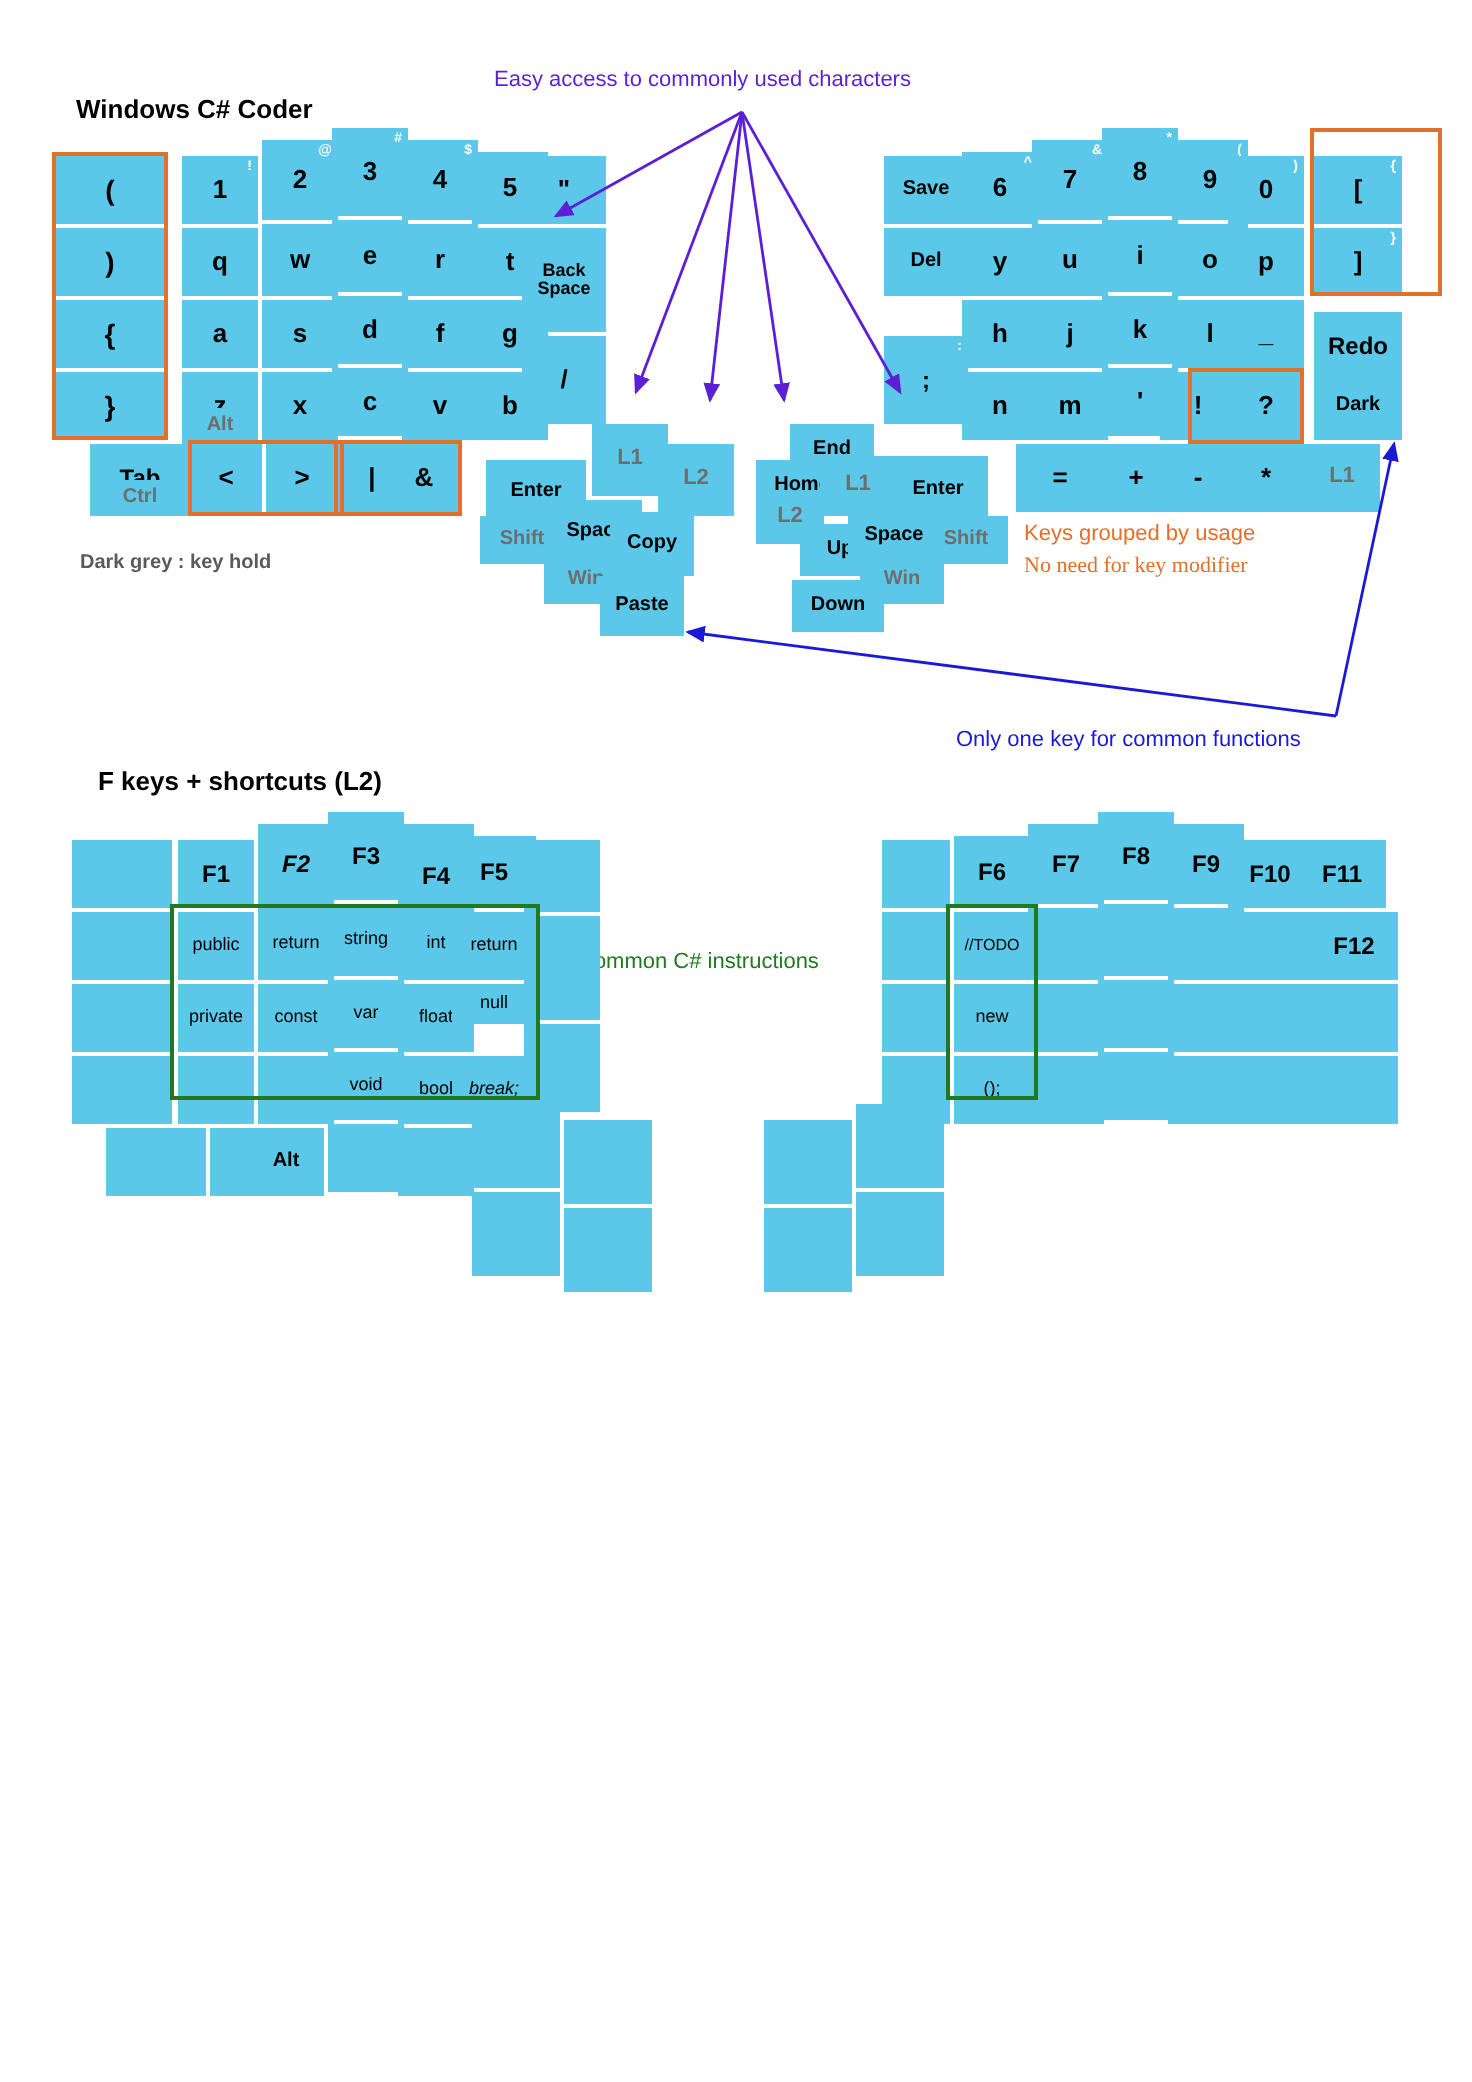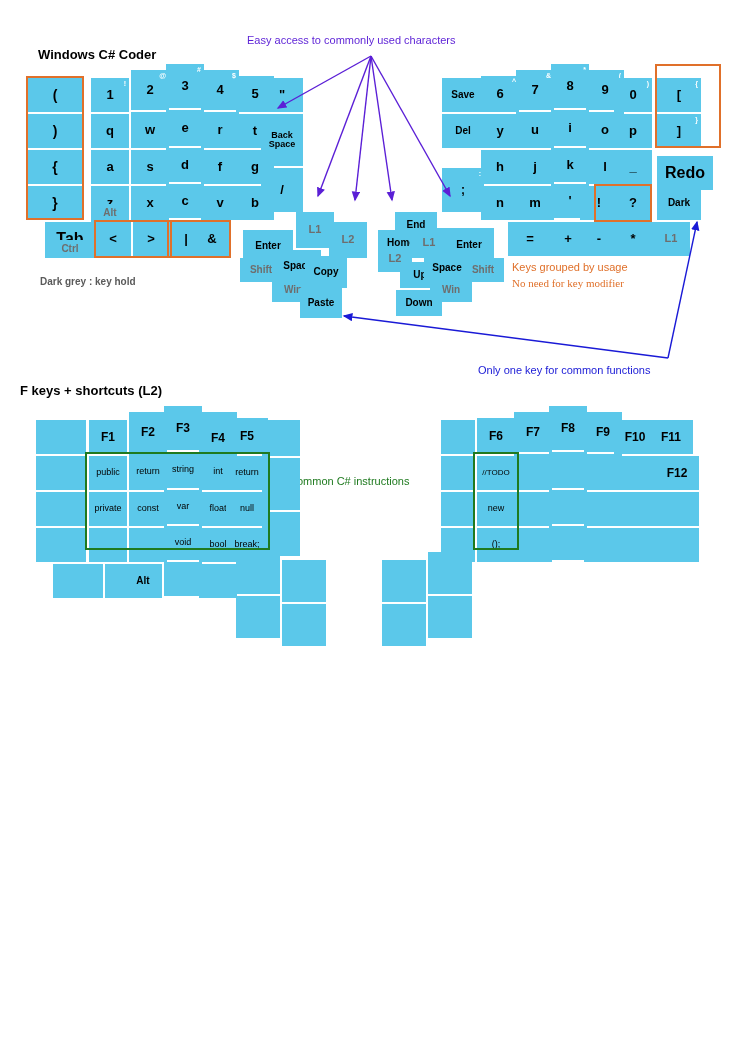--- a/index.html
+++ b/index.html
@@ -75,21 +75,21 @@
     border: 2px solid #1f7a1f;
     box-sizing: border-box;
   }
 </style>
 </head>
 <body>
 
 <div class="canvas">
 
   <div class="label-txt title" style="left:38px; top:47px;">Windows C# Coder</div>
-  <div class="label-txt title" style="left:20px; top:383px;">F keys + shortcuts (L2)</div>
+  <div class="label-txt title" style="left:49px; top:383px;">F keys + shortcuts (L2)</div>
 
   <div class="label-txt note-purple" style="left:247px; top:34px;">Easy access to commonly used characters</div>
   <div class="label-txt note-orange" style="left:512px; top:261px;">Keys grouped by usage</div>
   <div class="label-txt note-orange" style="left:512px; top:277px;font-family:Liberation Serif, serif;">No need for key modifier</div>
   <div class="label-txt note-grey" style="left:40px; top:276px;">Dark grey : key hold</div>
   <div class="label-txt note-blue" style="left:478px; top:364px;">Only one key for common functions</div>
   <div class="label-txt note-green" style="left:289px; top:475px;">Common C# instructions</div>
 
   <div id="layer1-left">
       <div class="key" style="left: 28px; top: 78px; width: 54px; height: 34px; font-size: 14px;">
@@ -97,21 +97,21 @@
       </div>
       <div class="key" style="left: 28px; top: 114px; width: 54px; height: 34px; font-size: 14px;">
         <span style="white-space: pre-line;">)</span>
       </div>
       <div class="key" style="left: 28px; top: 150px; width: 54px; height: 34px; font-size: 14px;">
         <span style="white-space: pre-line;">{</span>
       </div>
       <div class="key" style="left: 28px; top: 186px; width: 54px; height: 34px; font-size: 14px;">
         <span style="white-space: pre-line;">}</span>
       </div>
-      <div class="key" style="left: 45px; top: 222px; width: 50px; height: 34px; font-size: 16px;">
+      <div class="key" style="left: 45px; top: 222px; width: 50px; height: 34px; font-size: 12px;">
         <span style="white-space: pre-line;">Tab</span>
       </div>
       <div class="key grey" style="left: 45px; top: 240px; width: 50px; height: 18px; font-size: 10px;">
         <span style="white-space: pre-line;">Ctrl</span>
       </div>
       <div class="key" style="left: 91px; top: 78px; width: 38px; height: 34px; font-size: 13px;">
         <span style="white-space: pre-line;">1</span>
         <span class="sub">!</span>
       </div>
       <div class="key" style="left: 91px; top: 114px; width: 38px; height: 34px; font-size: 13px;">
@@ -336,21 +336,21 @@
         <span style="white-space: pre-line;">?</span>
       </div>
       <div class="key" style="left: 657px; top: 78px; width: 44px; height: 34px; font-size: 13px;">
         <span style="white-space: pre-line;">[</span>
         <span class="sub">{</span>
       </div>
       <div class="key" style="left: 657px; top: 114px; width: 44px; height: 34px; font-size: 13px;">
         <span style="white-space: pre-line;">]</span>
         <span class="sub">}</span>
       </div>
-      <div class="key" style="left: 657px; top: 156px; width: 56px; height: 34px; font-size: 16px;">
+      <div class="key" style="left: 657px; top: 156px; width: 44px; height: 34px; font-size: 12px;">
         <span style="white-space: pre-line;">Redo</span>
       </div>
       <div class="key" style="left: 657px; top: 186px; width: 44px; height: 34px; font-size: 10px;">
         <span style="white-space: pre-line;">Dark</span>
       </div>
       <div class="key grey" style="left: 652px; top: 222px; width: 38px; height: 34px; font-size: 11px;">
         <span style="white-space: pre-line;">L1</span>
       </div>
       <div class="key" style="left: 508px; top: 222px; width: 44px; height: 34px; font-size: 13px;">
         <span style="white-space: pre-line;">=</span>
@@ -397,21 +397,21 @@
       </div>
       <div class="key" style="left: 89px; top: 492px; width: 38px; height: 34px; font-size: 9px; font-weight: normal;">
         <span style="white-space: pre-line;">private</span>
       </div>
       <div class="key" style="left: 89px; top: 528px; width: 38px; height: 34px; font-size: 9px;">
         <span style="white-space: pre-line;"></span>
       </div>
       <div class="key" style="left: 105px; top: 564px; width: 30px; height: 34px; font-size: 9px;">
         <span style="white-space: pre-line;"></span>
       </div>
-      <div class="key" style="left: 129px; top: 412px; width: 38px; height: 40px; font-size: 12px;">
+      <div class="key" style="left: 129px; top: 412px; width: 38px; height: 40px; font-size: 12px; font-style: italic;">
         <span style="white-space: pre-line;">F2</span>
       </div>
       <div class="key" style="left: 129px; top: 454px; width: 38px; height: 36px; font-size: 9px; font-weight: normal;">
         <span style="white-space: pre-line;">return</span>
       </div>
       <div class="key" style="left: 129px; top: 492px; width: 38px; height: 34px; font-size: 9px; font-weight: normal;">
         <span style="white-space: pre-line;">const</span>
       </div>
       <div class="key" style="left: 129px; top: 528px; width: 38px; height: 34px; font-size: 9px;">
         <span style="white-space: pre-line;"></span>
@@ -448,25 +448,25 @@
       </div>
       <div class="key" style="left: 199px; top: 564px; width: 38px; height: 34px; font-size: 9px;">
         <span style="white-space: pre-line;"></span>
       </div>
       <div class="key" style="left: 226px; top: 418px; width: 42px; height: 36px; font-size: 12px;">
         <span style="white-space: pre-line;">F5</span>
       </div>
       <div class="key" style="left: 226px; top: 456px; width: 42px; height: 34px; font-size: 9px; font-weight: normal;">
         <span style="white-space: pre-line;">return</span>
       </div>
-      <div class="key" style="left: 226px; top: 492px; width: 42px; height: 34px; font-size: 9px; font-weight: normal;">
+      <div class="key" style="left: 226px; top: 492px; width: 42px; height: 20px; font-size: 9px; font-weight: normal;">
         <span style="white-space: pre-line;">null</span>
       </div>
       <div class="key" style="left: 226px; top: 528px; width: 42px; height: 34px; font-size: 9px; font-weight: normal;">
-        <span style="white-space: pre-line;">break;</span>
+        <span style="white-space: pre-line; font-style: italic;">break;</span>
       </div>
       <div class="key" style="left: 262px; top: 420px; width: 38px; height: 36px; font-size: 9px;">
         <span style="white-space: pre-line;"></span>
       </div>
       <div class="key" style="left: 262px; top: 458px; width: 38px; height: 52px; font-size: 9px;">
         <span style="white-space: pre-line;"></span>
       </div>
       <div class="key" style="left: 262px; top: 512px; width: 38px; height: 44px; font-size: 9px;">
         <span style="white-space: pre-line;"></span>
       </div>

